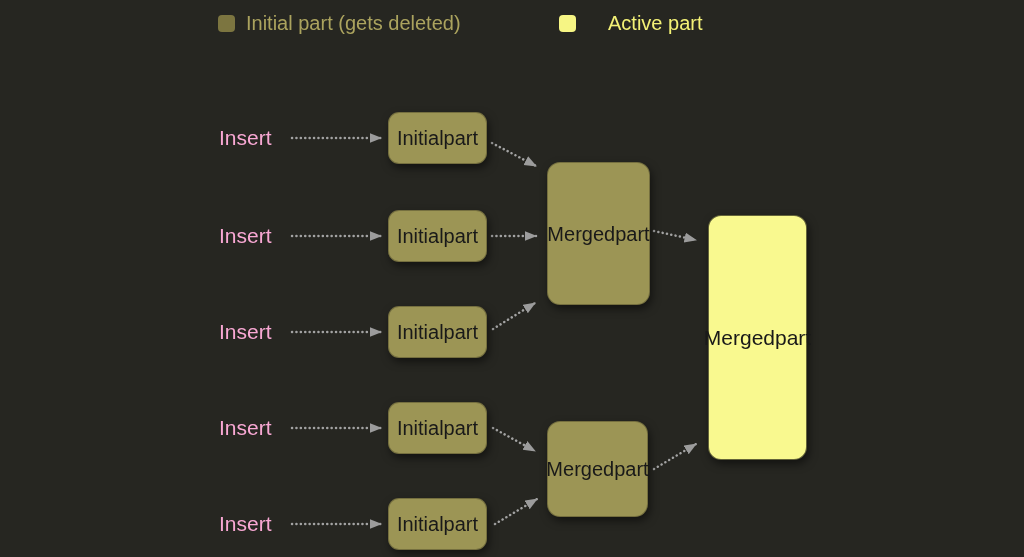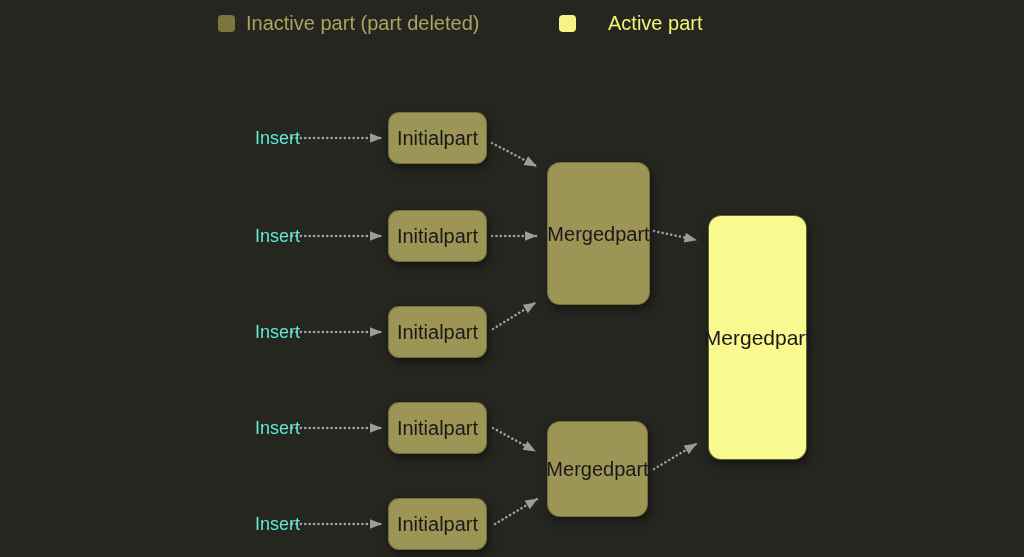--- a/index.html
+++ b/index.html
@@ -43,23 +43,22 @@
   .legend-label.inactive { color: #aba35e; }
   .legend-label.active   { color: #f3f176; }
 
   
   .insert-label {
     position: absolute;
     left: 219px;
     width: 72px;
     height: 26px;
     line-height: 26px;
-    font-size: 18px;
-    color: #5eead4;
-    margin-left: 36px;
+    font-size: 21px;
+    color: #f9a8d4;
   }
 
   
   .part-box {
     position: absolute;
     display: flex;
     flex-direction: row;
     align-items: center;
     justify-content: center;
     text-align: center;
@@ -104,21 +103,21 @@
     stroke-dasharray: 0.1 4.3;
   }
 </style>
 </head>
 <body>
 
 <div class="canvas">
 
   <div class="legend-item inactive">
     <span class="swatch inactive"></span>
-    <span class="legend-label inactive">Inactive part (part deleted)</span>
+    <span class="legend-label inactive">Initial part (gets deleted)</span>
   </div>
   <div class="legend-item active">
     <span class="swatch active"></span>
     <span class="legend-label active">Active part</span>
   </div>
 
   <svg class="arrow-layer" viewBox="0 0 1024 557">
     <defs>
       <marker id="ah" markerUnits="strokeWidth" markerWidth="6" markerHeight="5" refX="4.6" refY="2" orient="auto">
         <path d="M0,0 L5,2 L0,4 z" fill="#9c9c9c"></path>

